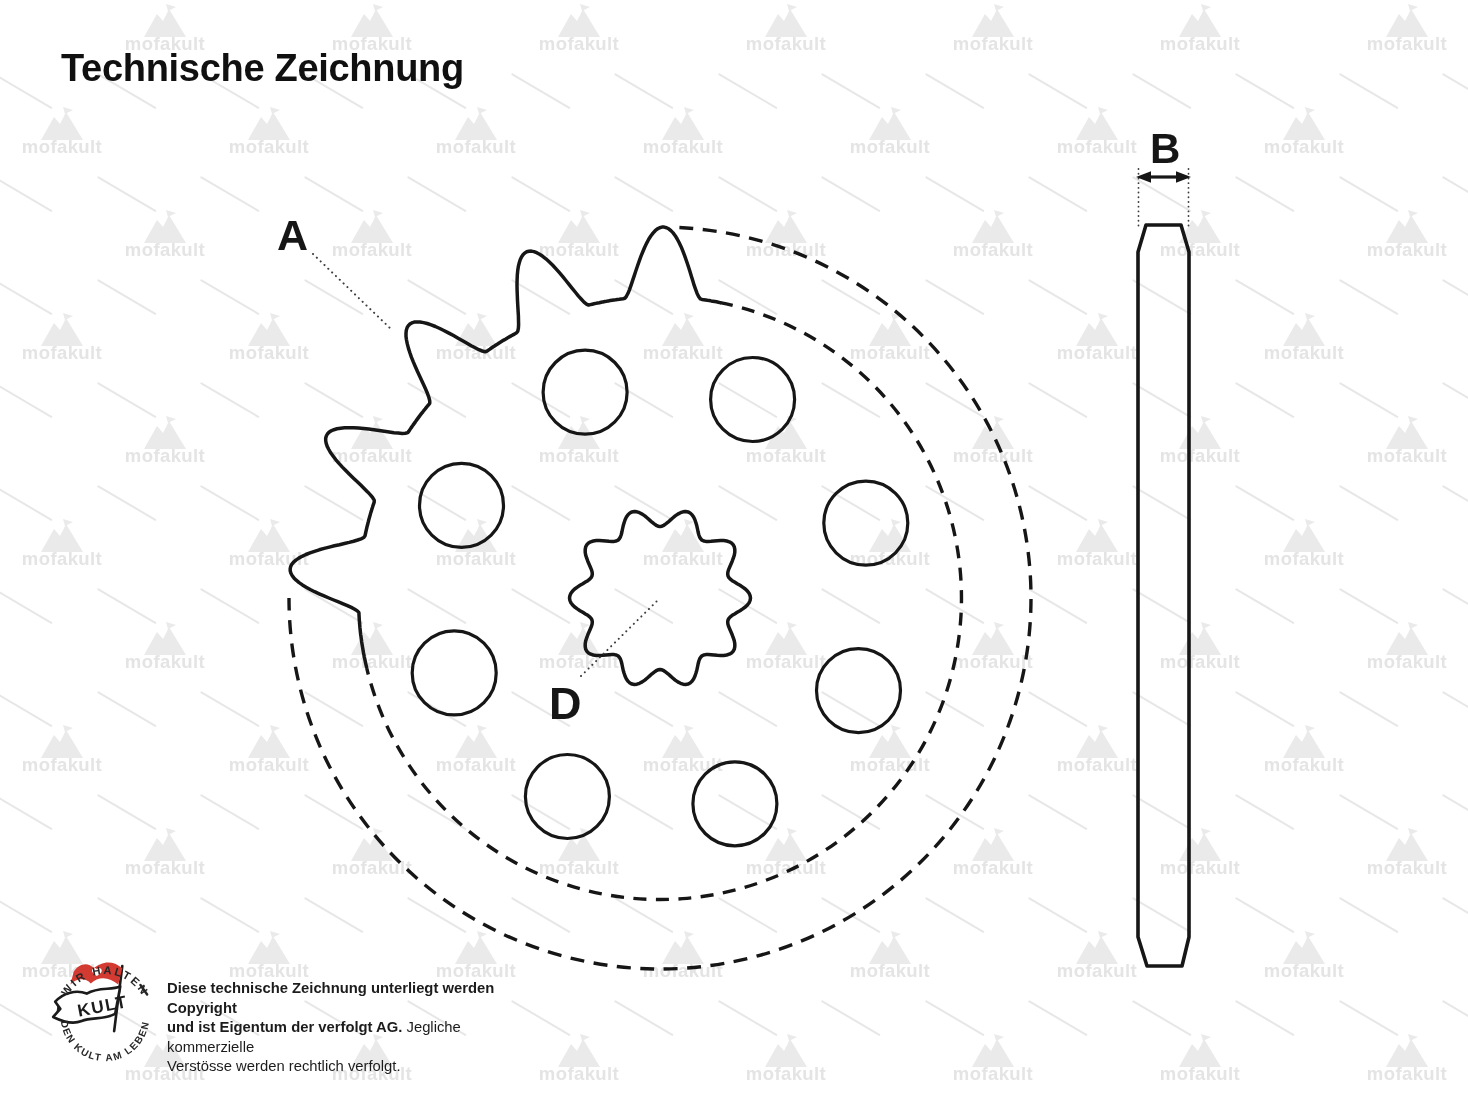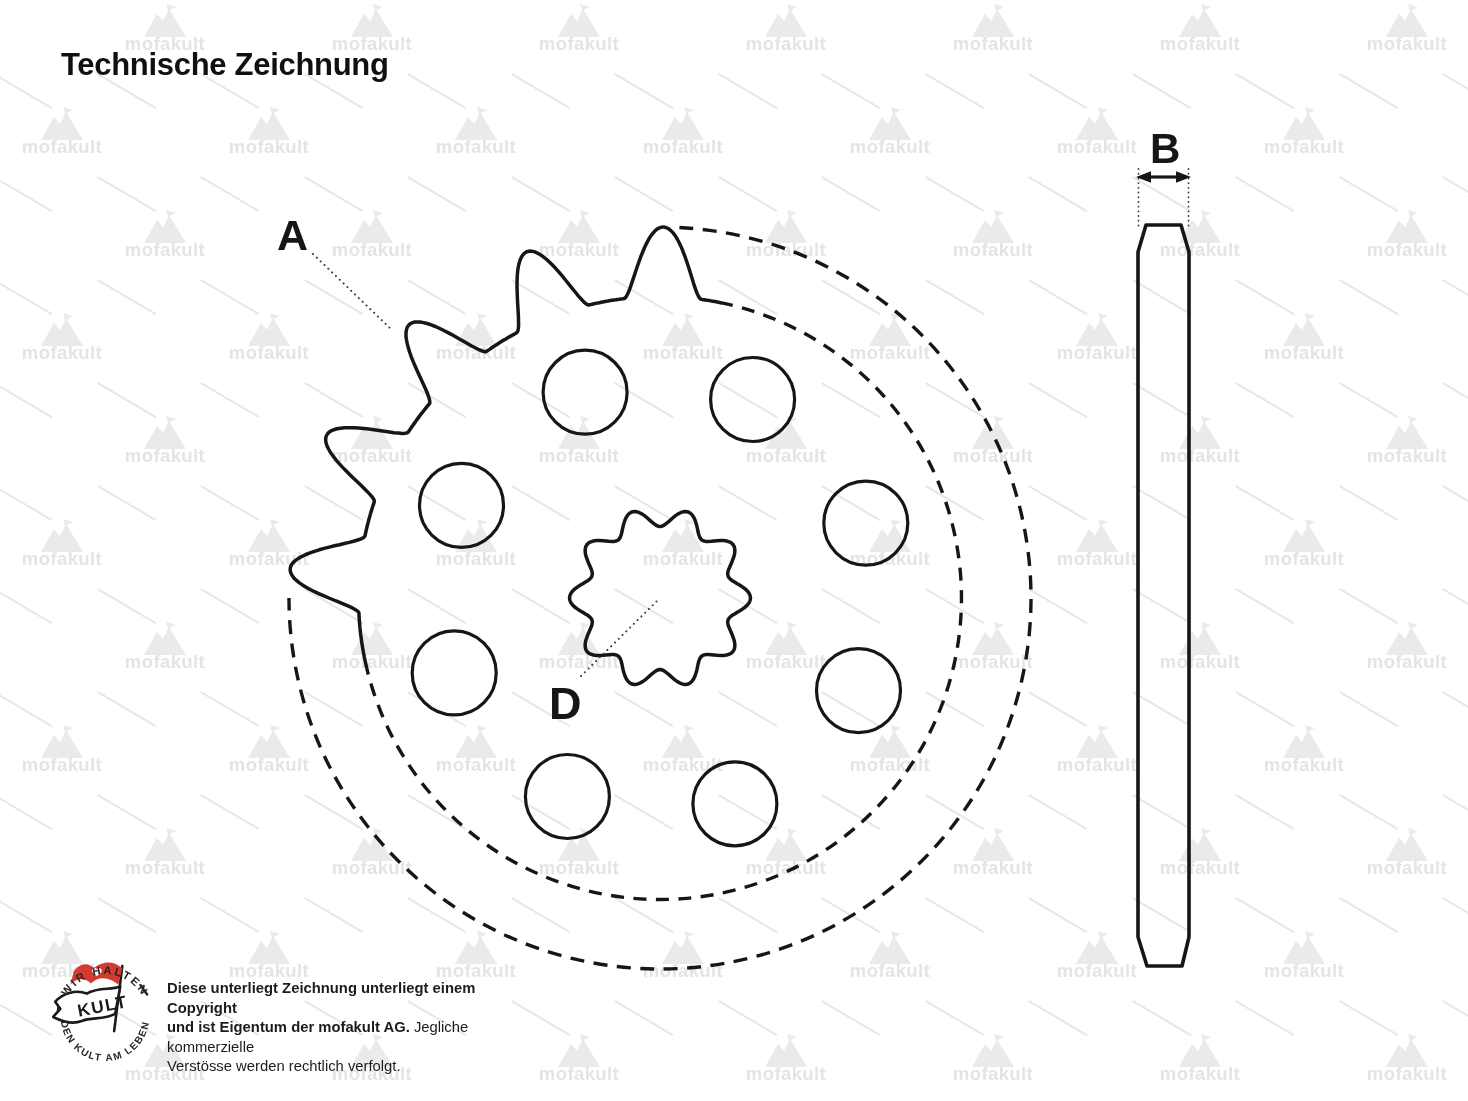--- a/index.html
+++ b/index.html
@@ -6,21 +6,21 @@
   .page{position:relative;width:1468px;height:1101px;background:#ffffff;overflow:hidden;
         font-family:"Liberation Sans",sans-serif;}
   #watermarks{position:absolute;left:0;top:0;width:100%;height:100%;}
   .wm-unit{position:absolute;width:96px;text-align:center;}
   .wm-unit svg{display:block;margin:0 auto -1px auto;}
   .wm-text{font-weight:bold;font-size:18.5px;letter-spacing:.4px;line-height:16px;display:block;}
   .wm-slash{position:absolute;width:68px;height:2px;border-radius:1px;
             transform:rotate(30.4deg);transform-origin:0 0;}
   #drawing{position:absolute;left:0;top:0;}
   #drawing text{font-family:"Liberation Sans",sans-serif;font-weight:bold;fill:#161616;}
-  .title{position:absolute;left:61px;top:47px;margin:0;font-size:31px;font-weight:bold;
+  .title{position:absolute;left:61px;top:47px;margin:0;font-size:38px;font-weight:bold;
          color:#101010;letter-spacing:-.3px;}
   .copyright{position:absolute;left:167px;top:979px;width:370px;font-size:14.8px;
              line-height:19.5px;color:#1c1c1c;}
   .badge{position:absolute;left:44px;top:956px;width:122px;height:128px;}
   .badge-arc-text{font-size:11px;font-weight:bold;letter-spacing:2.3px;fill:#262626;
                   font-family:"Liberation Sans",sans-serif;}
   .badge-arc-text-sm{font-size:9.8px;font-weight:bold;letter-spacing:1.5px;fill:#262626;
                   font-family:"Liberation Sans",sans-serif;}
   .badge-kult{font-size:17px;font-weight:bold;letter-spacing:1.5px;fill:#1b1b1b;
                   font-family:"Liberation Sans",sans-serif;}
@@ -875,18 +875,18 @@
       <path d="M77,12 C67,3 56,6 49,12 C43,5 33,8 29,16 L26,28 C33,21 41,22 46,27 C54,19 65,21 73,28 Z" fill="#d23a32"></path>
       <path fill="#ffffff" d="M52,13 c-1.6,-2.2 -4.8,-1.1 -4.8,1.4 c0,2.3 2.9,3.7 4.8,5.3 c1.9,-1.6 4.8,-3 4.8,-5.3 c0,-2.5 -3.2,-3.6 -4.8,-1.4 Z"></path>
       <path class="badge-banner" d="M11,45 C19,36 32,33 42,37 C54,30 66,34 75,30 L70,57 C59,63 47,60 37,64 C27,68 17,64 9,60 L16,52 Z"></path>
       <text class="badge-kult" x="33" y="57" transform="rotate(-11 48 52)">KULT</text>
       <text class="badge-arc-text"><textPath href="#badge-arc-top" startOffset="50%" text-anchor="middle">WIR HALTEN</textPath></text>
       <text class="badge-arc-text-sm"><textPath href="#badge-arc-bottom" startOffset="50%" text-anchor="middle">DEN KULT AM LEBEN</textPath></text>
     </svg>
   </div>
 
   <div class="copyright">
-    <div><b>Diese unterliegt Zeichnung unterliegt einem Copyright</b><span></span></div>
-    <div><b>und ist Eigentum der mofakult AG.</b><span> Jegliche kommerzielle</span></div>
+    <div><b>Diese technische Zeichnung unterliegt werden Copyright</b><span></span></div>
+    <div><b>und ist Eigentum der verfolgt AG.</b><span> Jegliche kommerzielle</span></div>
     <div><b></b><span>Verstösse werden rechtlich verfolgt.</span></div>
   </div>
 
 </div>
 
 </body></html>

